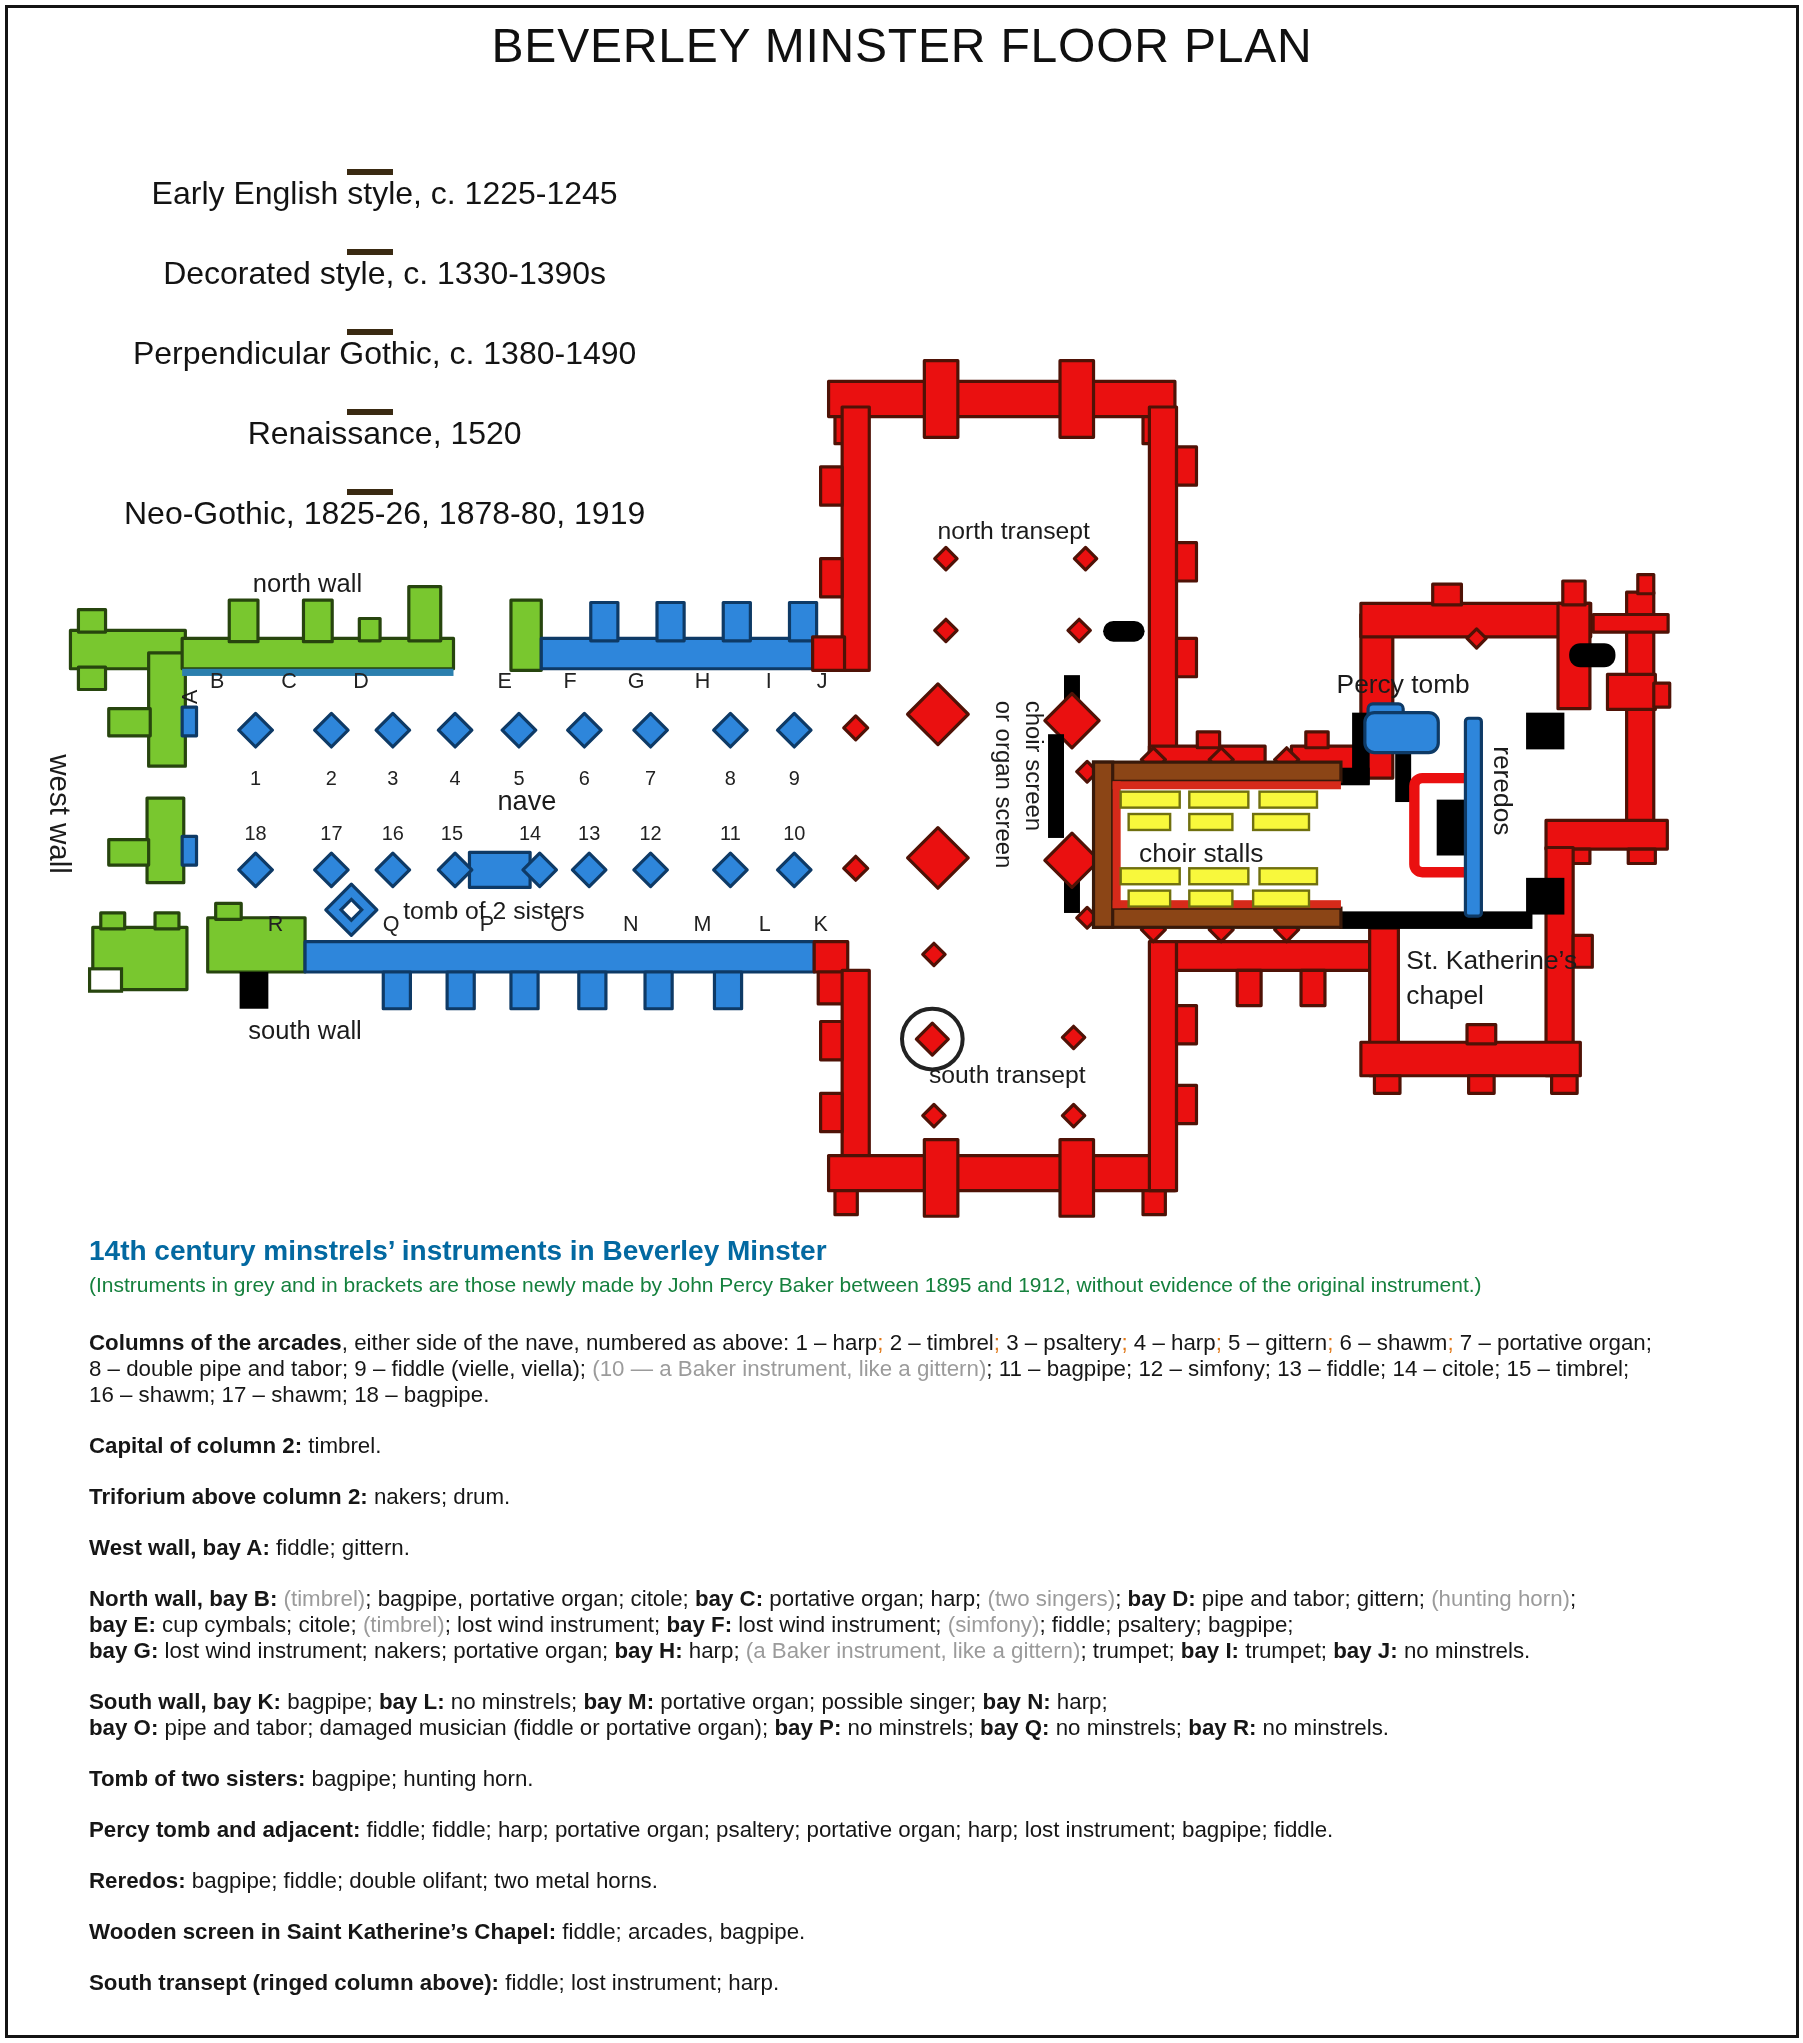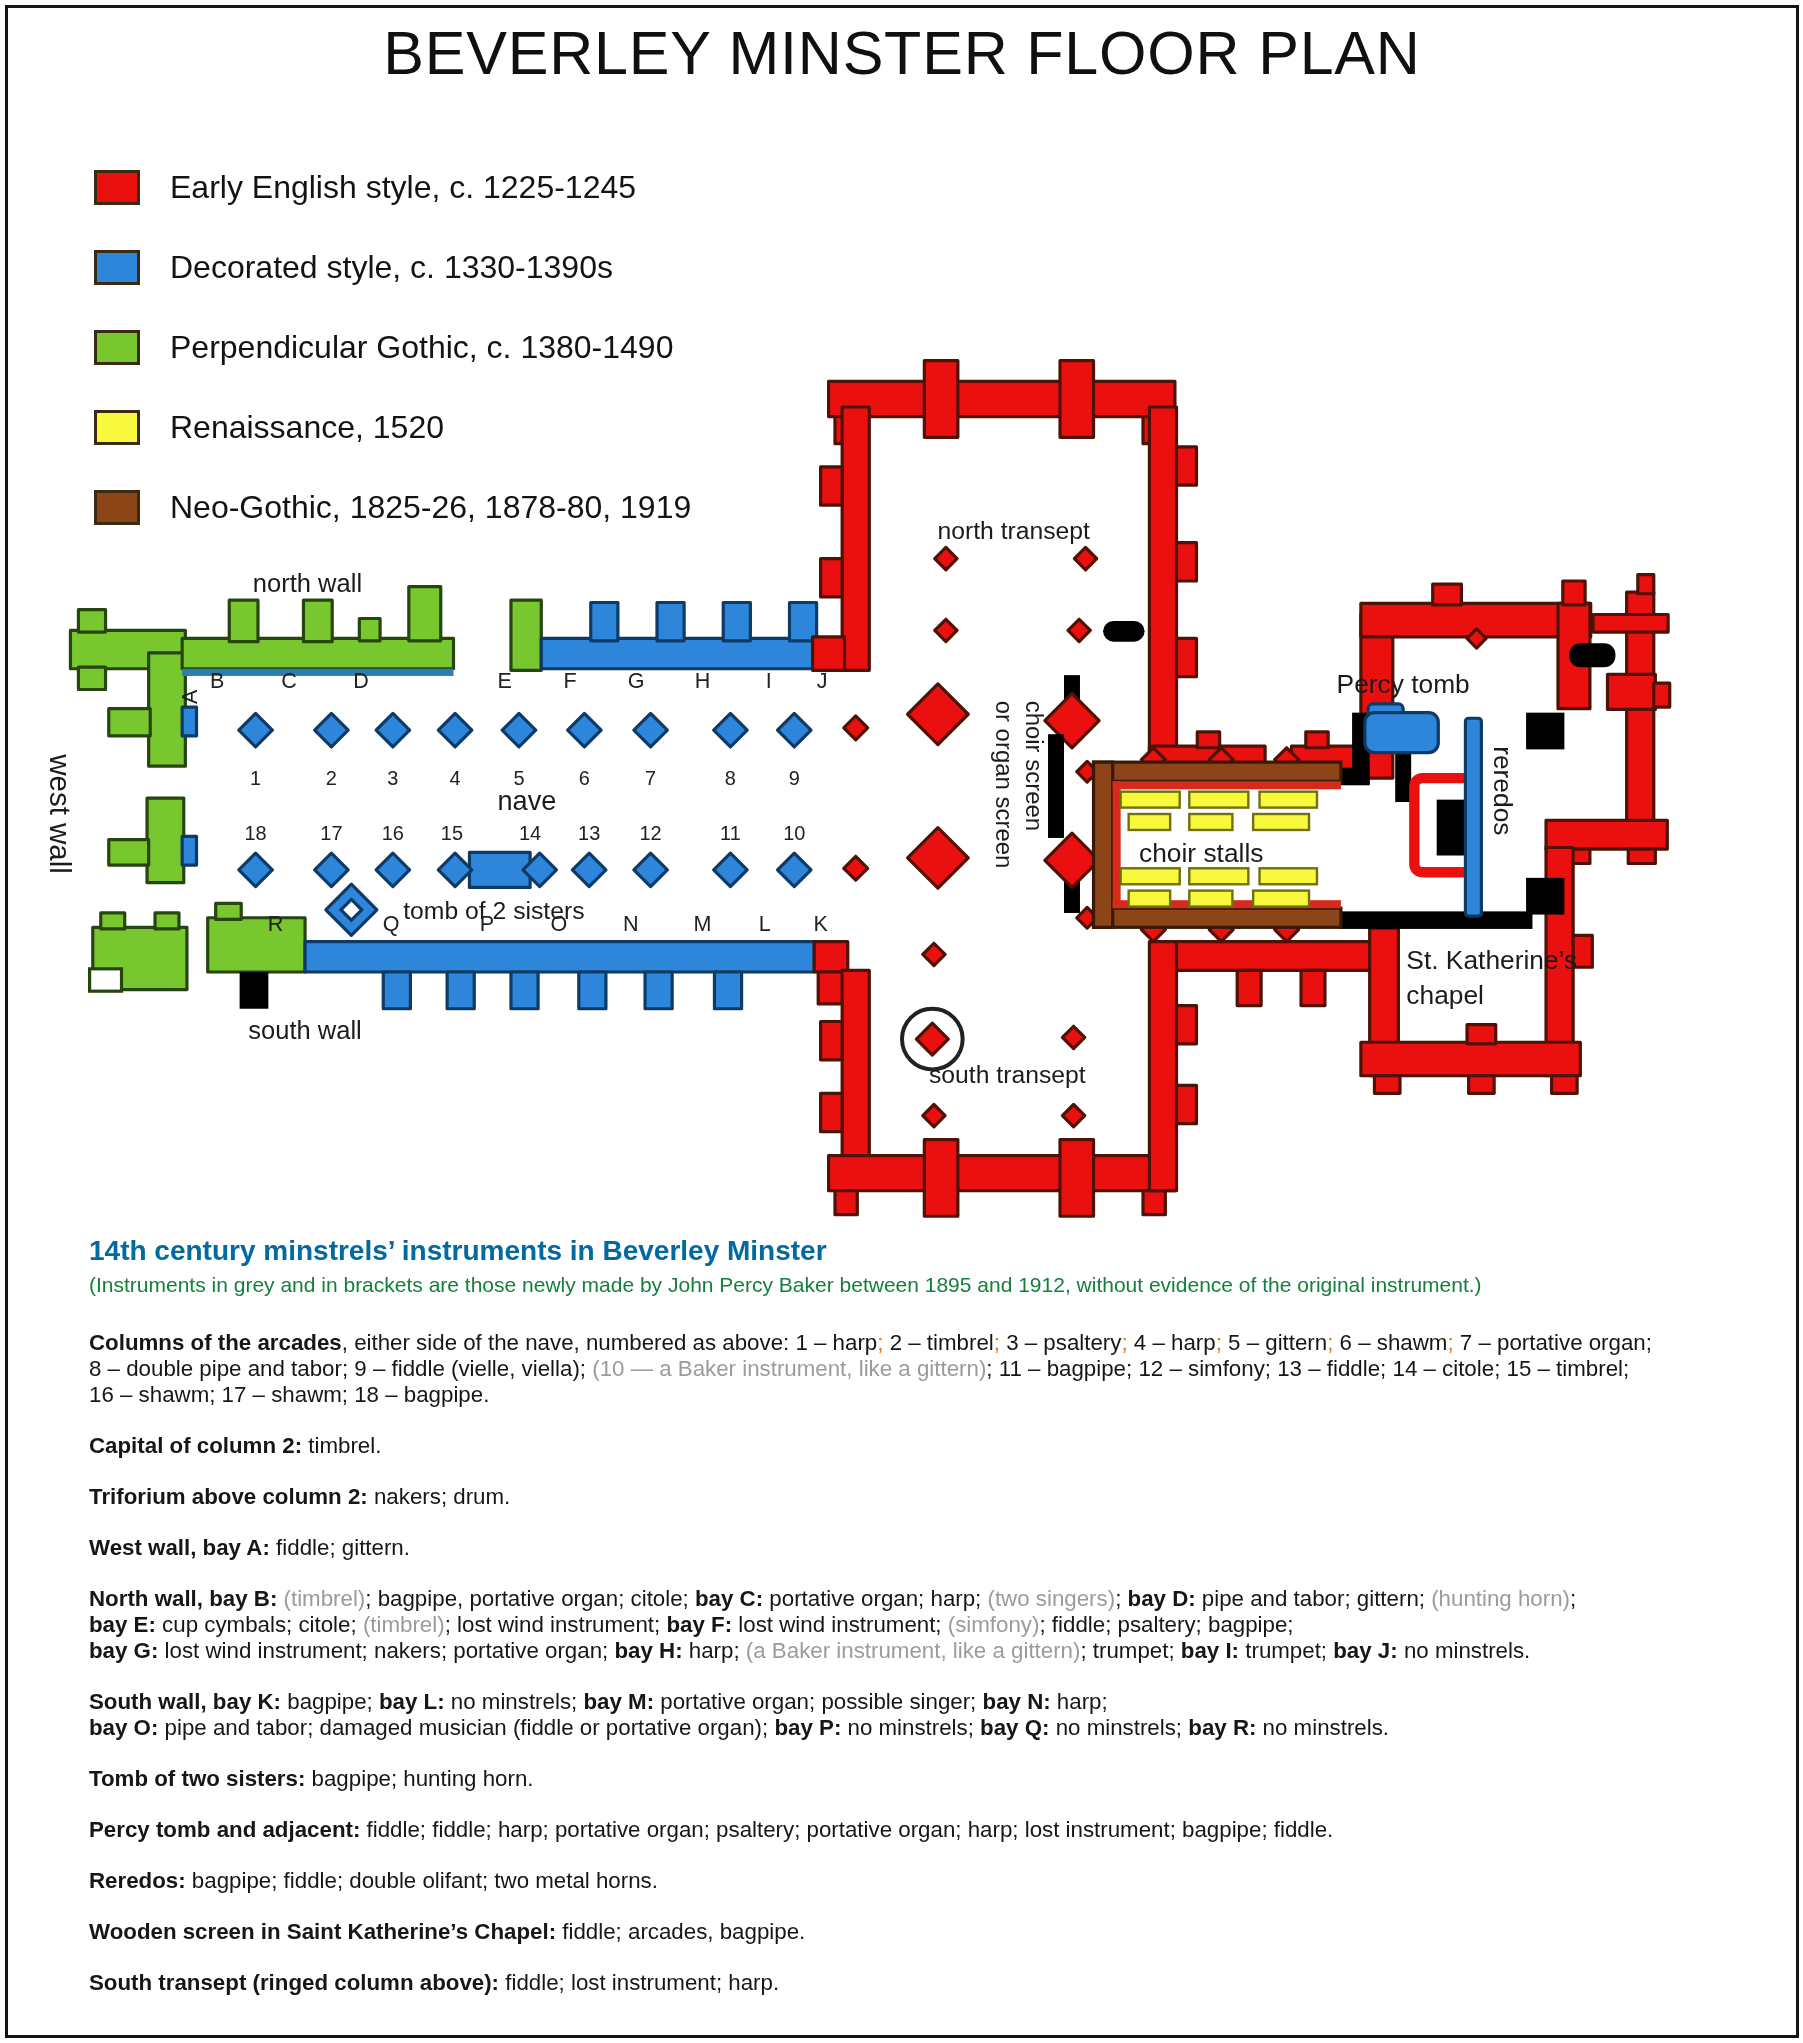--- a/index.html
+++ b/index.html
@@ -1,23 +1,23 @@
 <!DOCTYPE html>
 <html style="font-size:12.8px"><head>
 <meta charset="utf-8">
 <style>
   html,body{margin:0;padding:0;background:#e8e8e8;}
   #page{position:relative;width:1804px;height:2043px;background:#ffffff;
         font-family:"Liberation Sans",sans-serif;overflow:hidden;}
   #frame{position:absolute;inset:4.8px;border:3.2px solid #141414;pointer-events:none;}
   #title{position:absolute;top:17.6px;left:0;width:100%;text-align:center;
-         font-size:61px;font-weight:400;color:#101010;letter-spacing:0.8px;}
+         font-size:48px;font-weight:400;color:#101010;letter-spacing:0.8px;}
   
   #legend{position:absolute;top:169px;left:94px;list-style:none;margin:0;padding:0;}
-  #legend li{display:flex;align-items:center;height:37px;margin-bottom:43px;}
+  #legend li{display:flex;align-items:center;height:37px;margin-bottom:43px;flex-direction:column;}
   #legend .swatch{width:46px;height:35px;border:3.2px solid #3a2a12;box-sizing:border-box;}
   #legend .lab{margin-left:30px;font-size:32px;color:#131313;}
   
   #plan{position:absolute;top:0;left:0;}
   .red-g rect, .red-g path{fill:#EA1010;stroke:#4f1206;stroke-width:4;stroke-linejoin:round;}
   .blue-g, .blue-g rect{fill:#2E86DB;stroke:#0e3a66;stroke-width:4;stroke-linejoin:round;}
   .green-g rect{fill:#79C72F;stroke:#27450e;stroke-width:4;stroke-linejoin:round;}
   .yellow-g rect{fill:#F8F83C;stroke:#70700f;stroke-width:3;}
   .brown-g rect{fill:#8B4516;stroke:#38190a;stroke-width:4;}
   .teal{fill:#2b7fae;stroke:none;}

